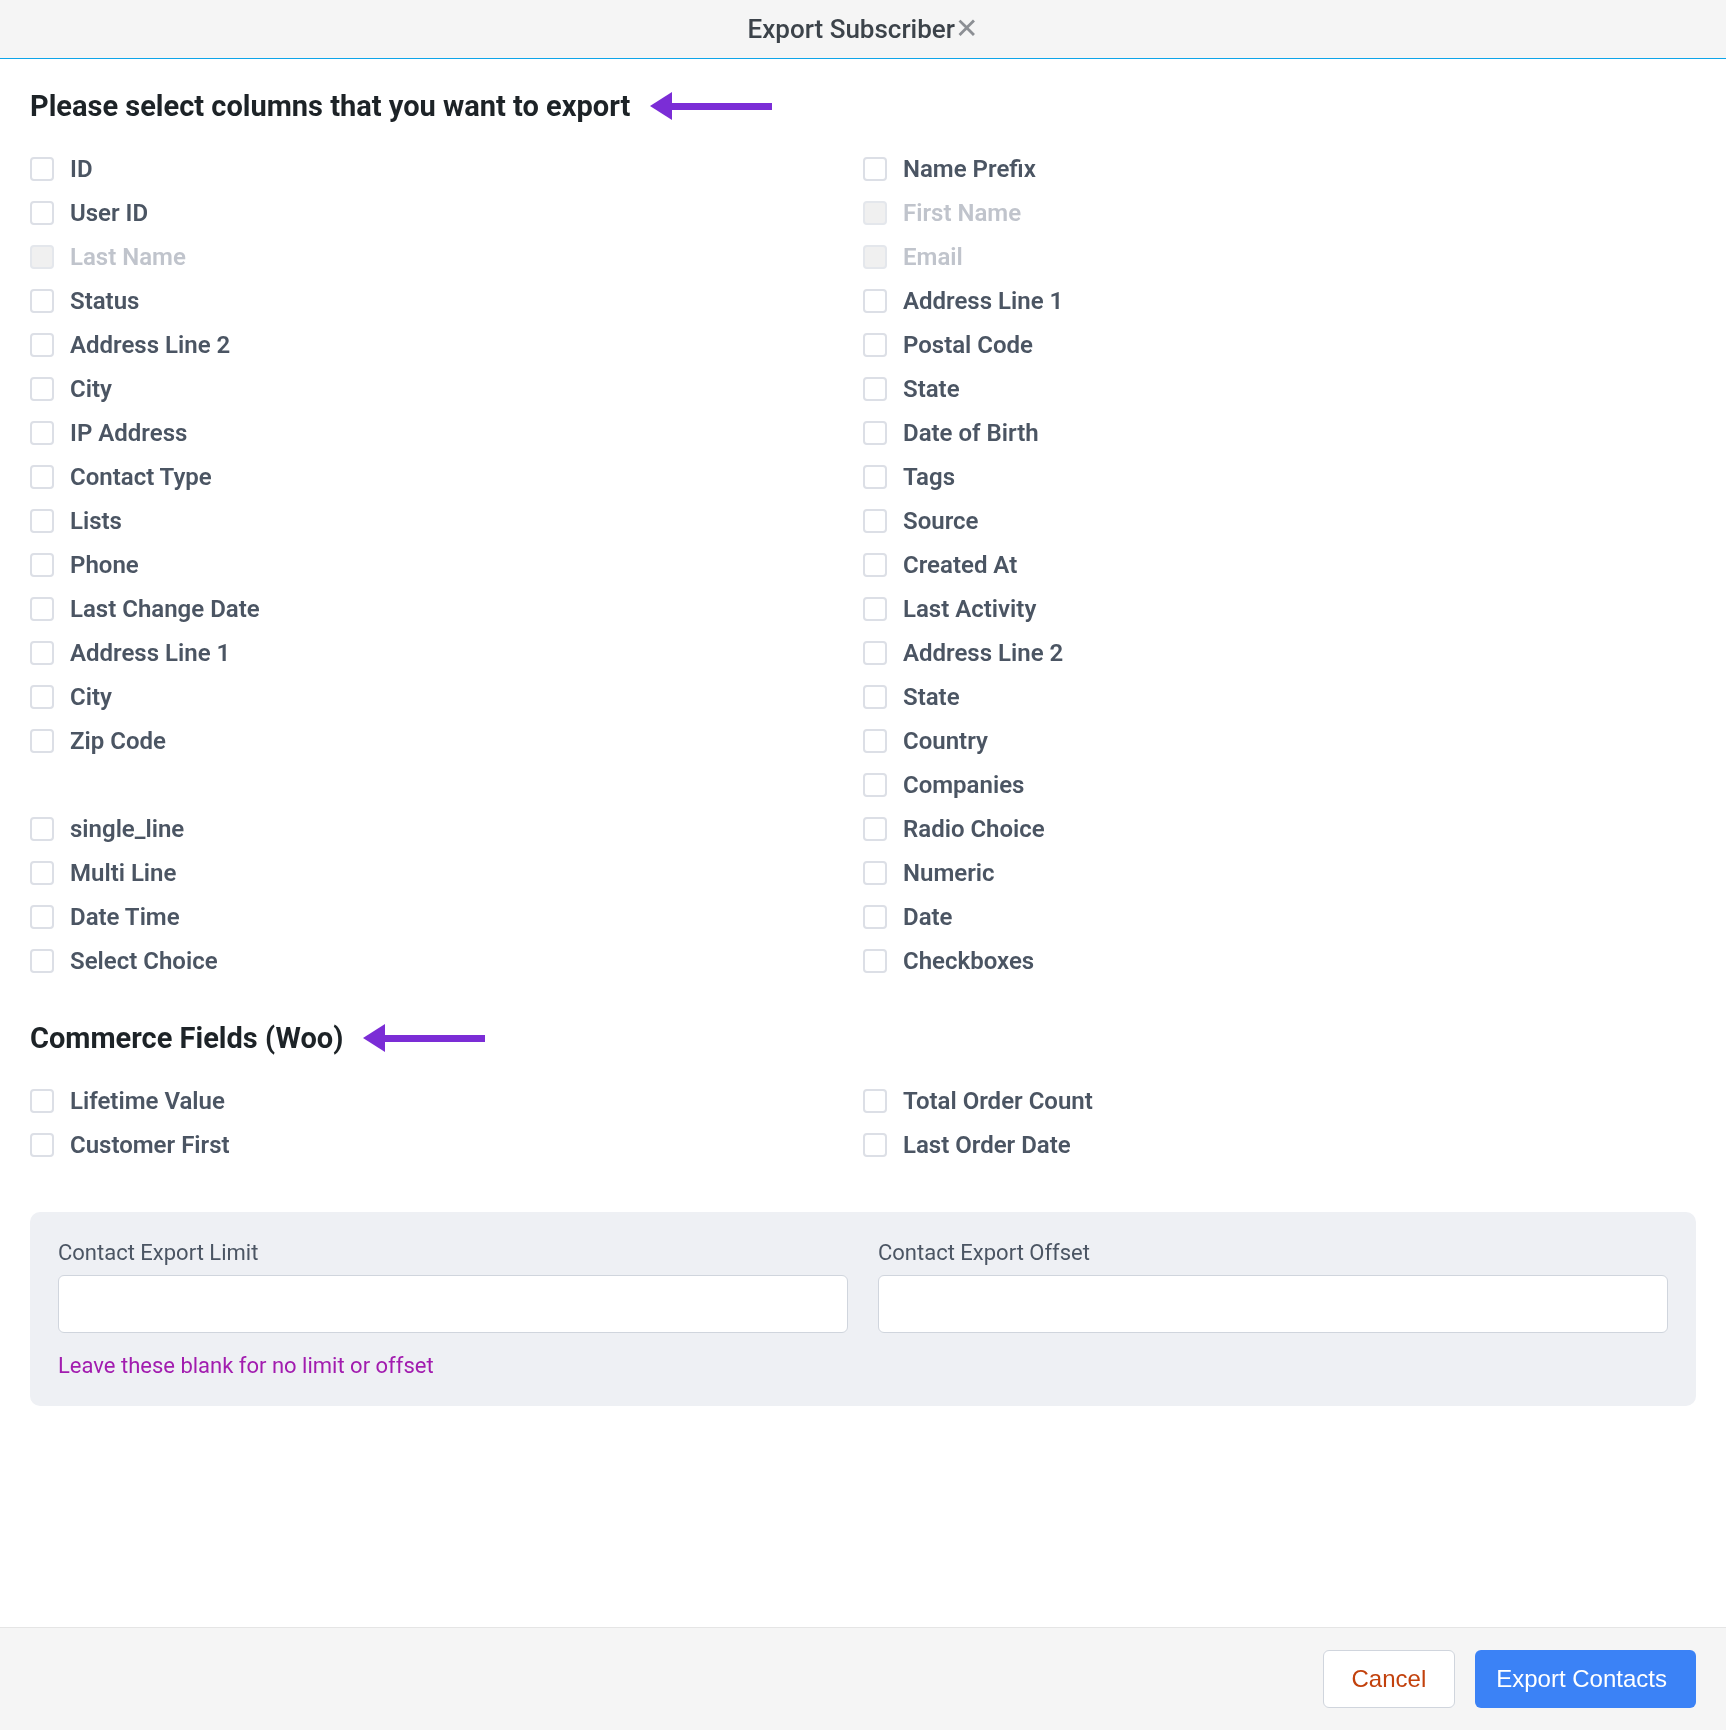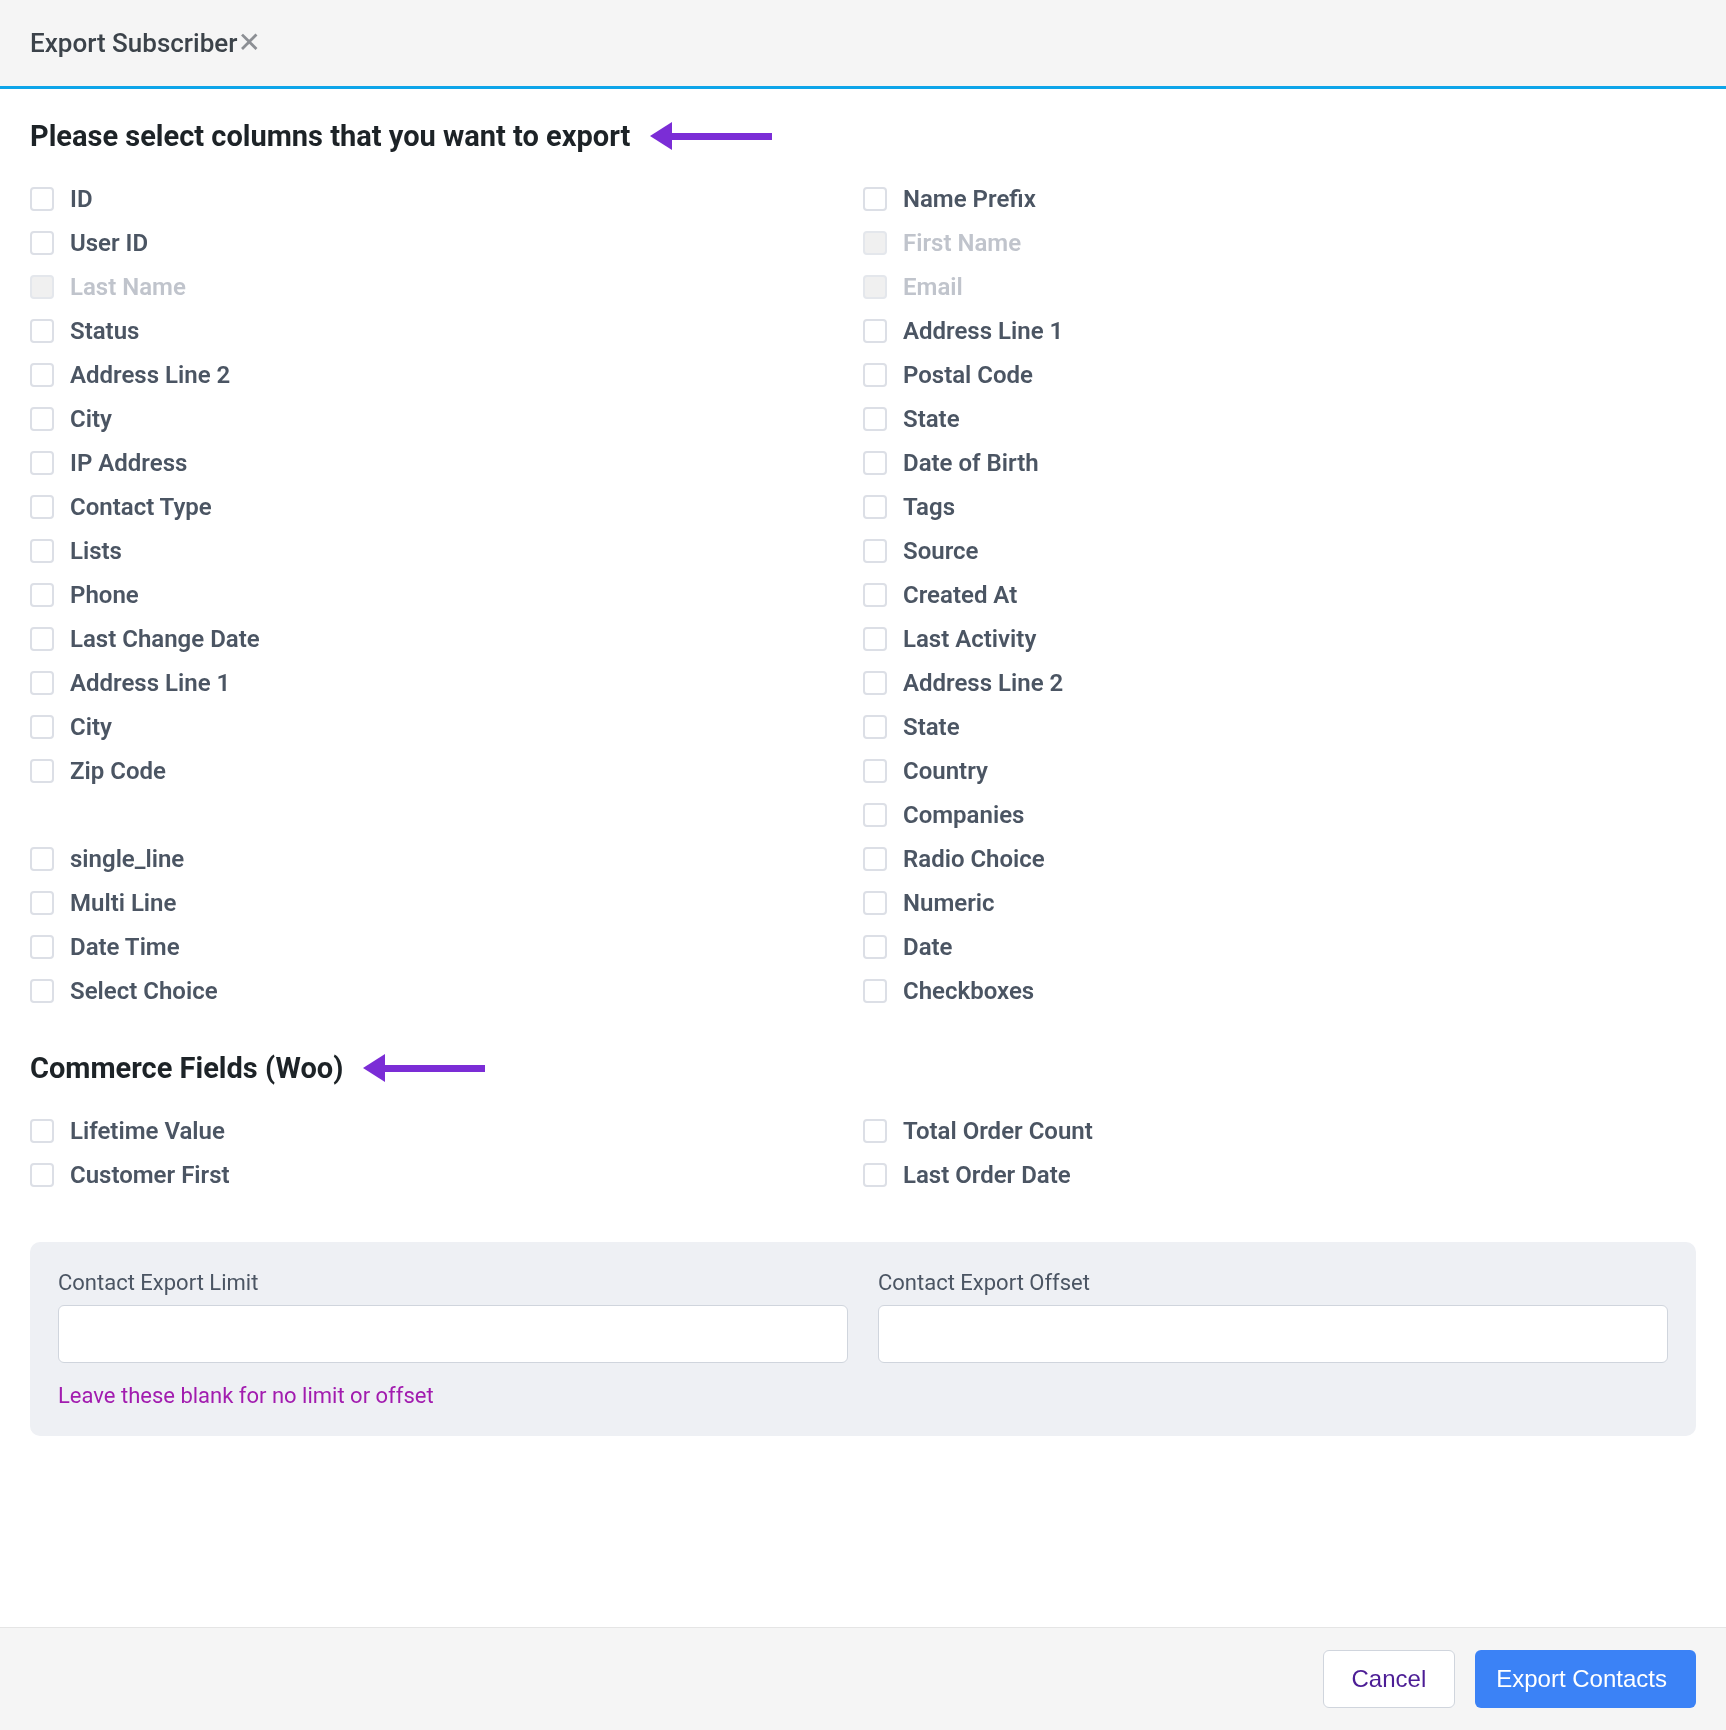--- a/index.html
+++ b/index.html
@@ -1,18 +1,18 @@
 <!DOCTYPE html>
 <html><head>
 <meta charset="utf-8">
 <style>
   * { box-sizing: border-box; margin: 0; padding: 0; }
   html, body { width: 1726px; height: 1730px; font-family: -apple-system, BlinkMacSystemFont, "Segoe UI", Roboto, sans-serif; background: #fff; color: #2c3338; }
   .modal { display: flex; flex-direction: column; height: 100%; }
-  .modal-header { display: flex; align-items: center; justify-content: flex-start; padding: 28px 30px; background: #f5f5f5; border-bottom: 3px solid #0ea5e9; }
+  .modal-header { display: flex; align-items: center; justify-content: center; padding: 14px 30px; background: #f5f5f5; border-bottom: 1px solid #0ea5e9; }
   .modal-title { font-size: 26px; font-weight: 500; color: #3c434a; }
   .close-btn { font-size: 28px; color: #8c8f94; cursor: pointer; background: none; border: none; line-height: 1; }
   .modal-body { flex: 1; padding: 30px; overflow-y: auto; }
   .section-title { font-size: 29px; font-weight: 700; color: #1d2327; margin-top: 38px; margin-bottom: 24px; display: flex; align-items: center; }
   .section-title:first-child { margin-top: 0; }
   .arrow { margin-left: 20px; display: inline-flex; align-items: center; }
   .arrow-shaft { width: 100px; height: 7px; background: #7b2dd6; }
   .arrow-head { width: 0; height: 0; border-right: 22px solid #7b2dd6; border-top: 14px solid transparent; border-bottom: 14px solid transparent; }
   .grid { display: grid; grid-template-columns: 1fr 1fr; }
   .check-row { display: flex; align-items: center; padding: 8px 0; }
@@ -20,21 +20,21 @@
   .checkbox.disabled { background: #f0f0f0; border-color: #e4e7ec; cursor: default; }
   .check-label { font-size: 24px; font-weight: 600; color: #4b5563; }
   .check-label.disabled { color: #c0c4cc; }
   .settings-box { background: #eef0f4; border-radius: 10px; padding: 28px; margin-top: 45px; }
   .settings-grid { display: grid; grid-template-columns: 1fr 1fr; column-gap: 30px; }
   .field-label { font-size: 22px; color: #4b5563; margin-bottom: 10px; display: block; }
   .text-input { width: 100%; height: 58px; border: 1px solid #d0d5dd; border-radius: 6px; padding: 0 14px; font-size: 20px; background: #fff; }
   .hint { font-size: 22px; color: #a21caf; margin-top: 20px; }
   .modal-footer { display: flex; justify-content: flex-end; align-items: center; padding: 22px 30px; background: #f5f5f5; border-top: 1px solid #e5e5e5; gap: 20px; }
   .btn { font-size: 24px; font-weight: 500; padding: 14px 28px; border-radius: 6px; cursor: pointer; border: 1px solid transparent; }
-  .btn-secondary { background: #fff; color: #4c1d95; border-color: #d0d5dd; }
+  .btn-secondary { background: #fff; color: #c2410c; border-color: #d0d5dd; }
   .btn-primary { background: #3b82f6; color: #fff; padding-left: 20px; }
 </style>
 </head>
 <body>
 
 <div class="modal">
 
   <div class="modal-header">
     <div class="modal-title">Export Subscriber</div>
     <button class="close-btn">✕</button>

